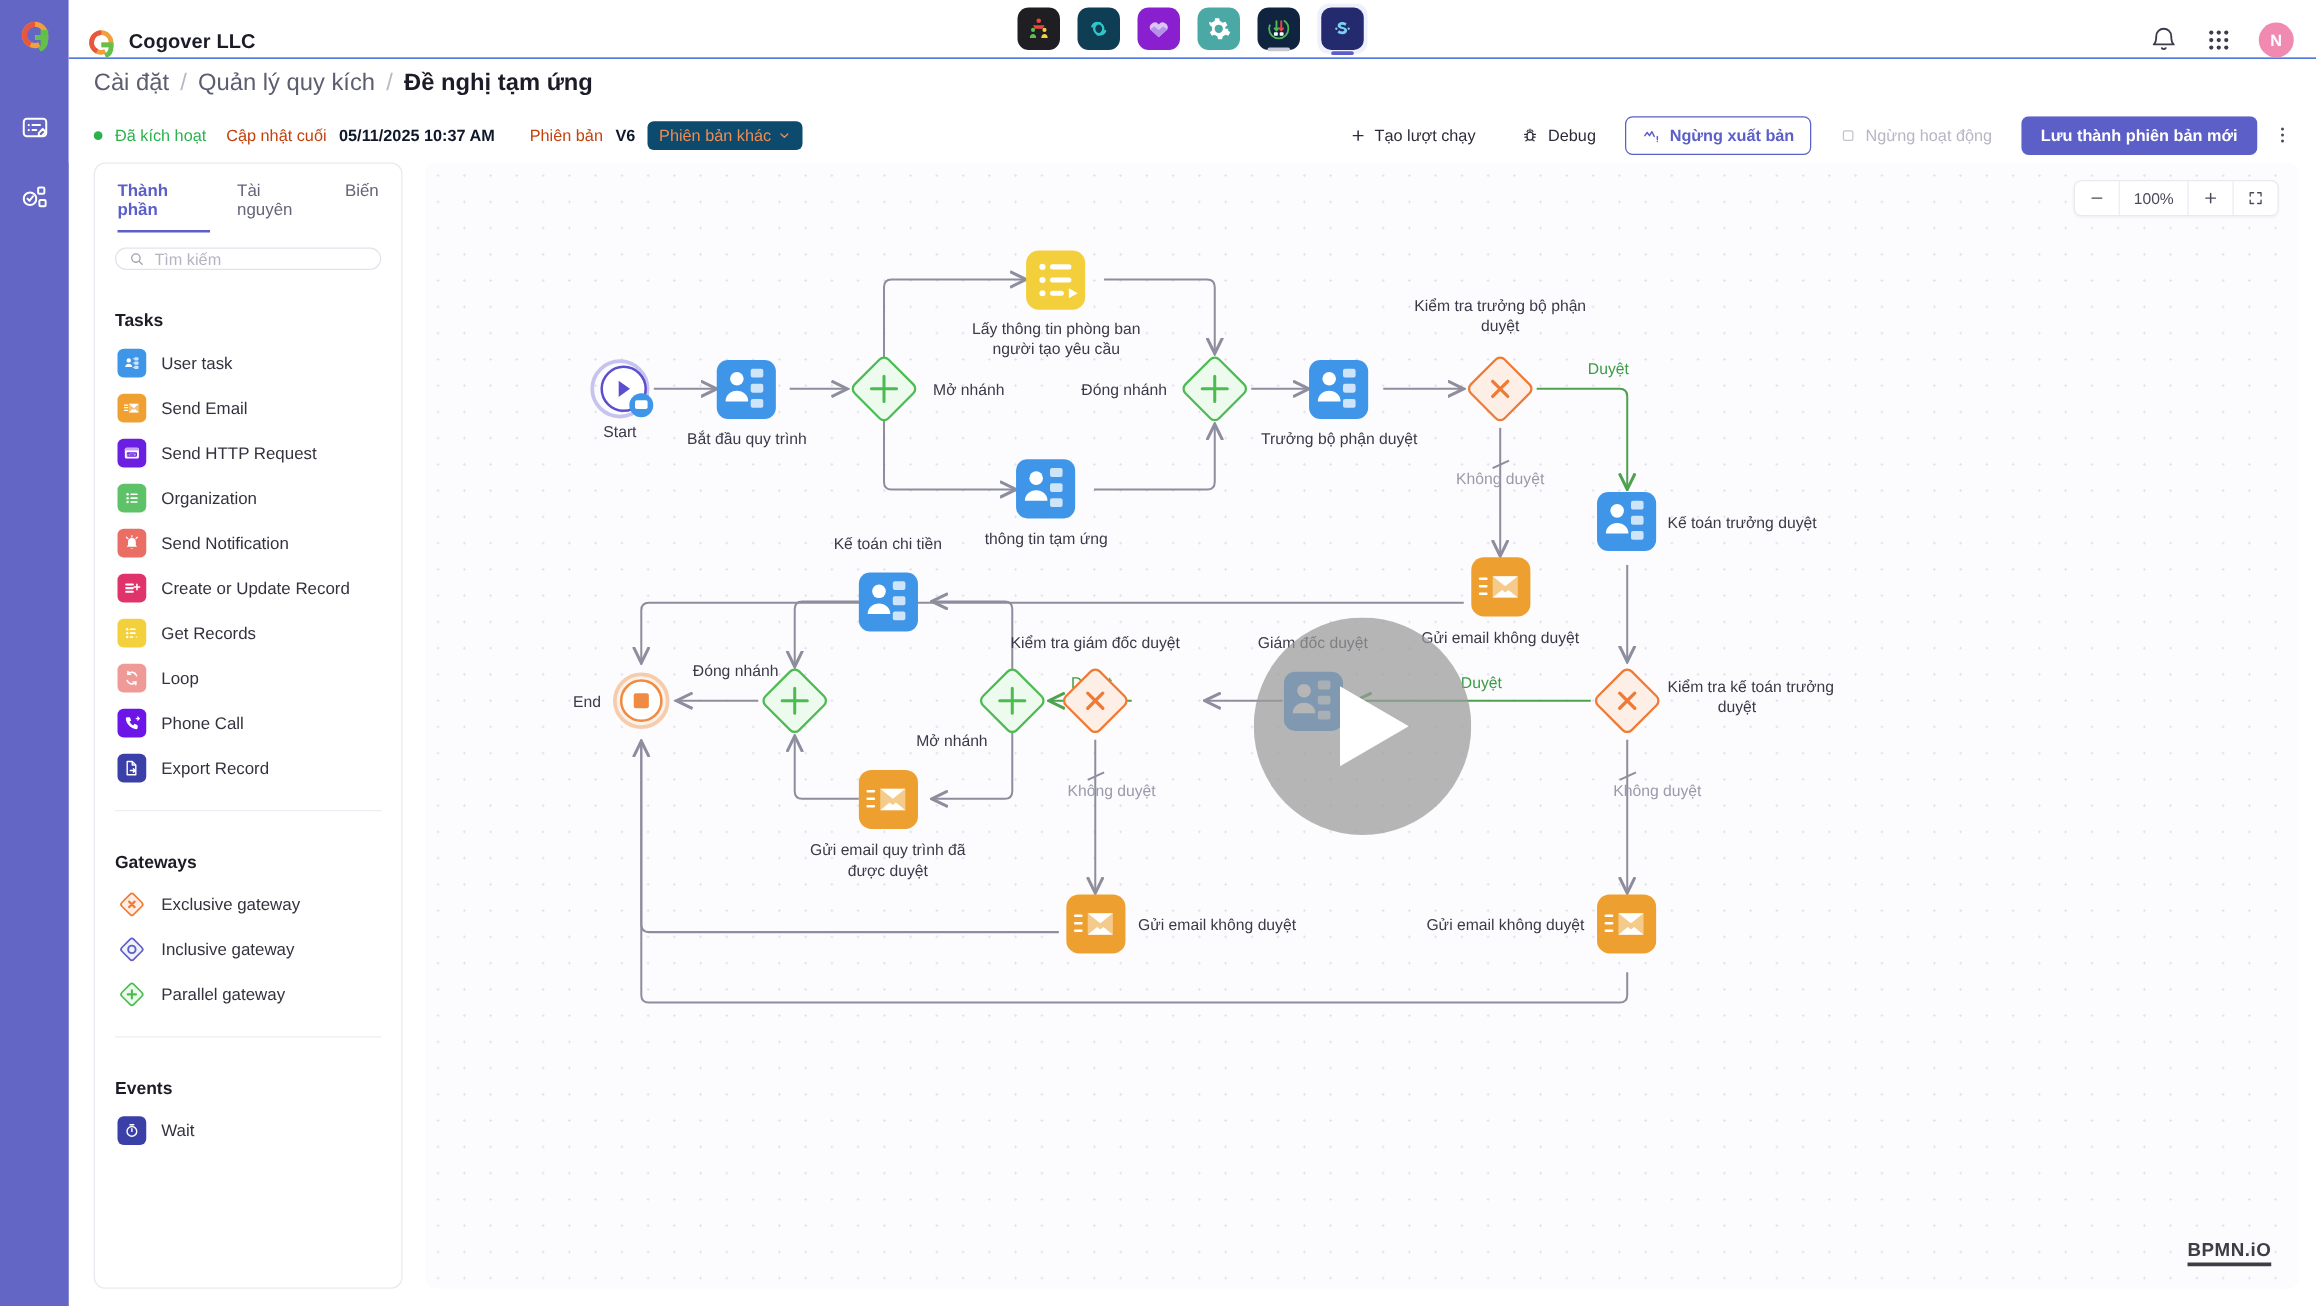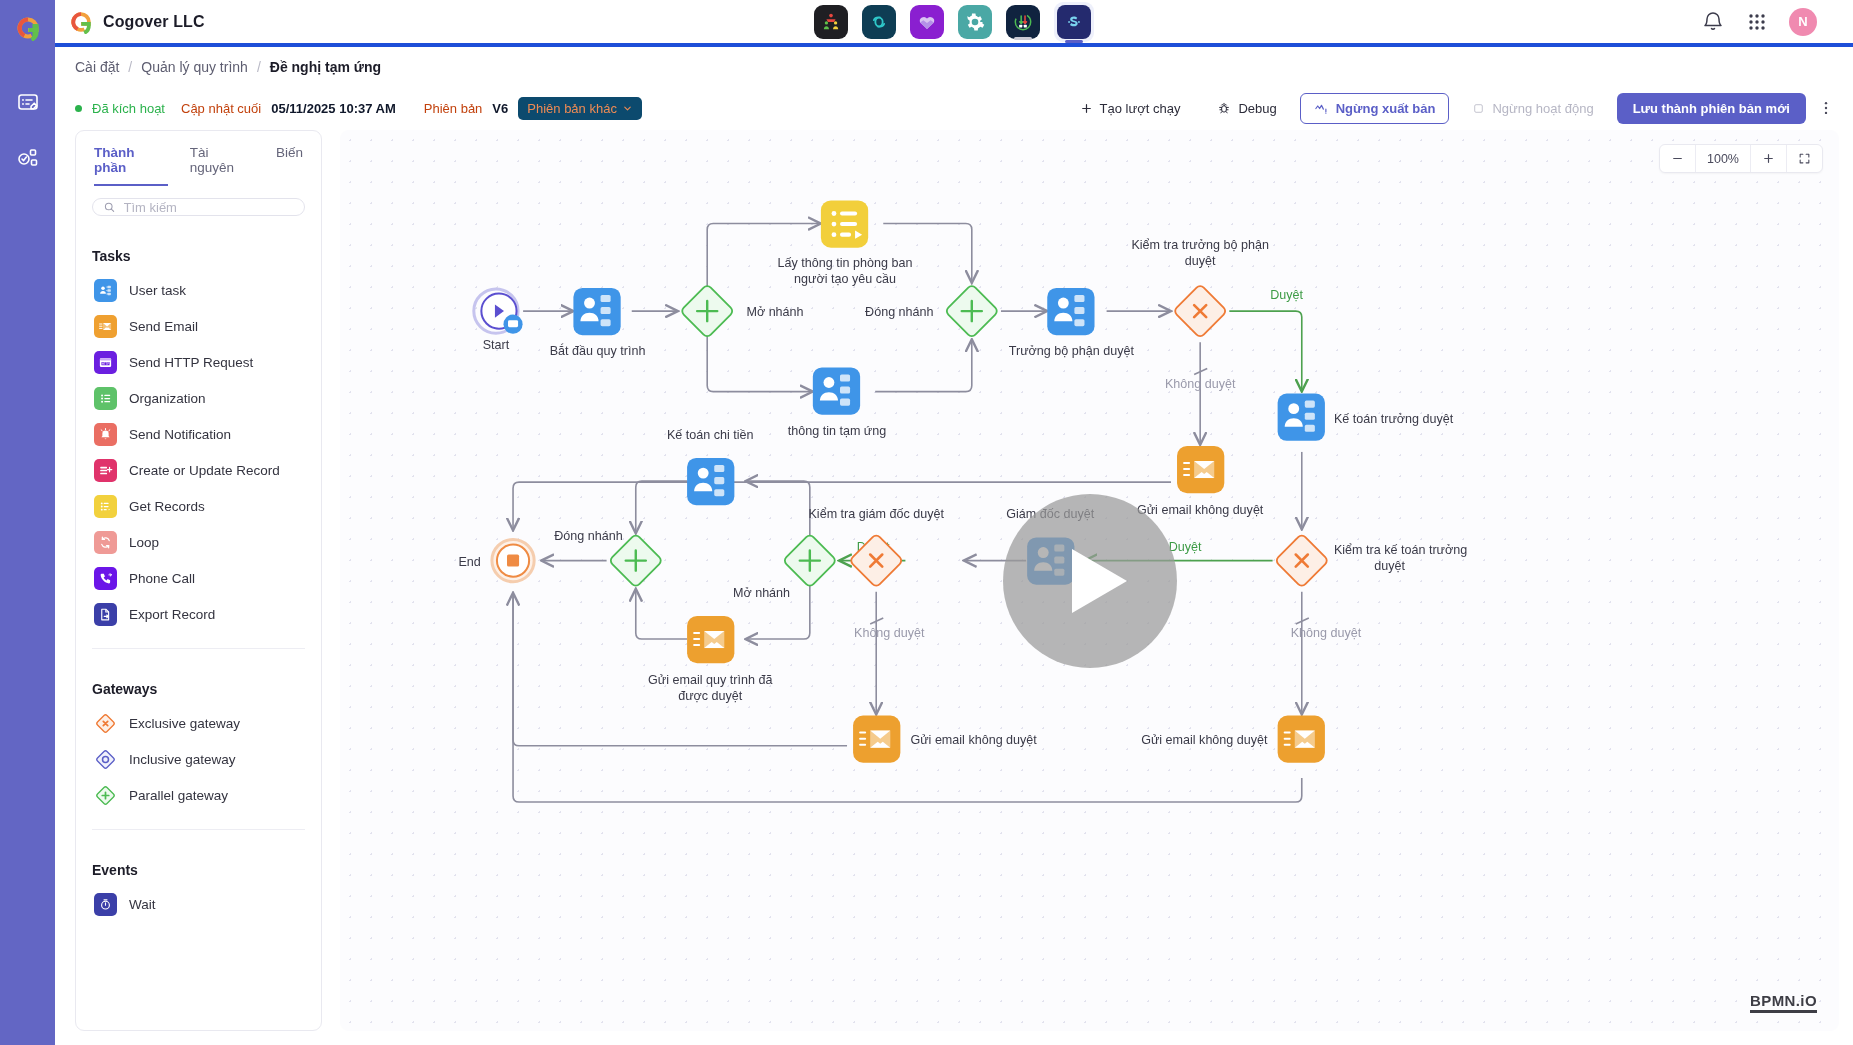--- a/index.html
+++ b/index.html
@@ -25,23 +25,23 @@
     border-radius: 8px; cursor: pointer;
   }
   .rail-icon svg { width: 24px; height: 24px; }
 
   
   .main-col { flex: 1; display: flex; flex-direction: column; min-width: 0; }
 
   
   .header {
     height: 47px; flex: 0 0 47px;
-    border-bottom: 4px solid #1d4ed8;
-    display: flex; align-items: center;
-    padding: 0 36px 0 14px; position: relative; background: #fff;
+    border-bottom: 1px solid #1d4ed8;
+    display: flex; align-items: flex-end;
+    padding: 0 18px 0 14px; position: relative; background: #fff;
   }
   .brand { display: flex; align-items: center; gap: 10px; }
   .brand-name { font-size: 16px; font-weight: bold; color: #1c1c28; letter-spacing: .1px;}
   .logo-mark { width: 24px; height: 24px; position: relative; }
 
   .app-switch {
     position: absolute; left: 0; right: 0; top: 0; bottom: 0;
     display: flex; align-items: center; justify-content: center; gap: 14px;
     pointer-events: none;
   }
@@ -72,21 +72,21 @@
   .hdr-btn { width: 24px; height: 24px; display:flex;align-items:center;justify-content:center; cursor:pointer; }
   .avatar {
     width: 28px; height: 28px; border-radius: 50%;
     background: #f08ab0; color: #fff; font-size: 13px; font-weight: 600;
     display: flex; align-items: center; justify-content: center; cursor: pointer;
   }
 
   
   .crumbs {
     height: 39px; flex: 0 0 39px; display: flex; align-items: center;
-    padding: 0 20px; gap: 9px; font-size: 14px; color: #5d5d70;
+    padding: 0 20px; gap: 9px; font-size: 19px; color: #5d5d70;
     background: #fff;
   }
   .crumb { cursor: pointer; }
   .crumb.current { color: #1c1c28; font-weight: bold; cursor: default; }
   .crumb-sep { color: #b9b9c6; }
 
   
   .statusbar {
     height: 44px; flex: 0 0 44px; display: flex; align-items: center;
     padding: 0 16px 0 20px; gap: 10px; background: #fff;
@@ -302,21 +302,21 @@
               <circle cx="18" cy="18" r="1.7"></circle>
           </svg>
         </div>
         <div class="avatar">N</div>
       </div>
     </div>
 
     <div class="crumbs">
       <span class="crumb">Cài đặt</span>
       <span class="crumb-sep">/</span>
-      <span class="crumb">Quản lý quy trình</span>
+      <span class="crumb">Quản lý quy kích</span>
       <span class="crumb-sep">/</span>
       <span class="crumb current">Đề nghị tạm ứng</span>
     </div>
 
     <div class="statusbar">
       <span class="status-dot"></span>
       <span class="status-text">Đã kích hoạt</span>
       <span class="meta-label">Cập nhật cuối</span>
       <span class="meta-strong">05/11/2025 10:37 AM</span>
       <span class="meta-label" style="margin-left:18px">Phiên bản</span>

